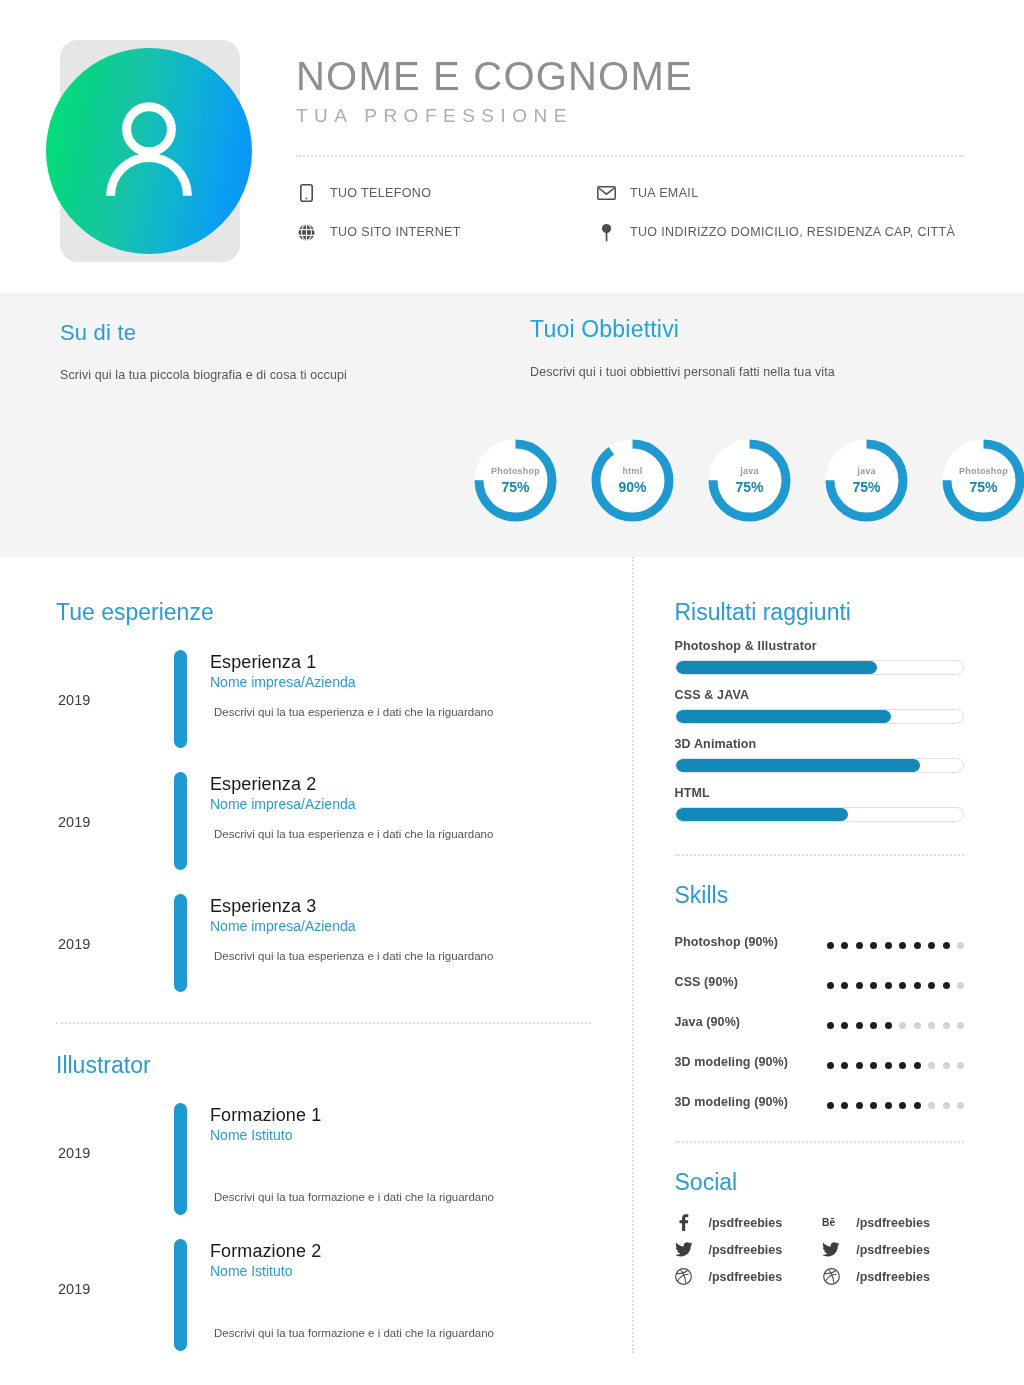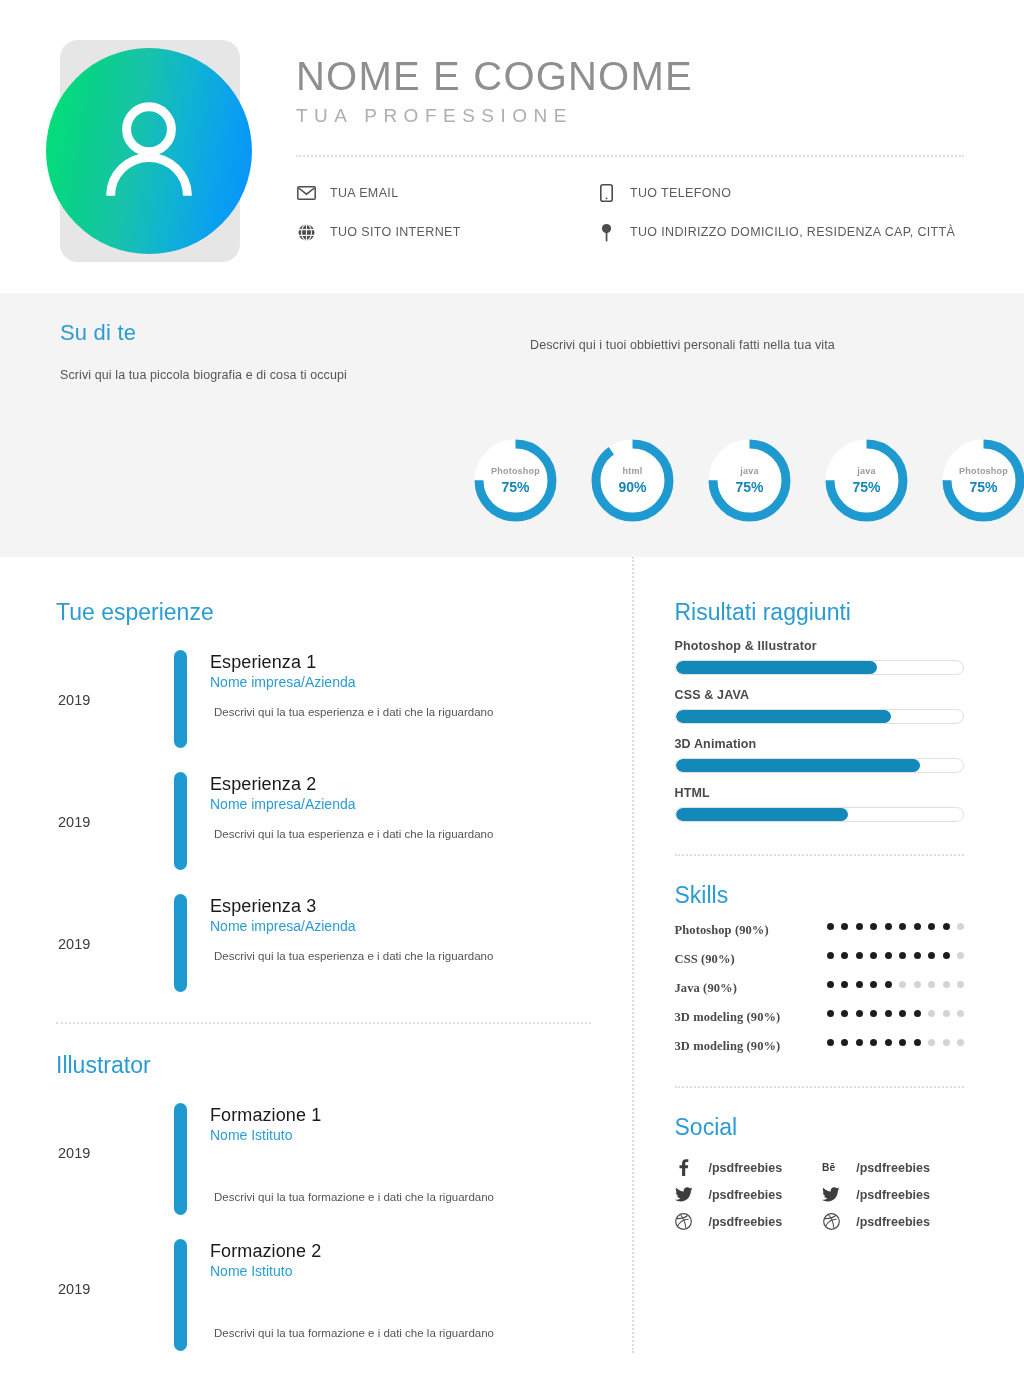--- a/index.html
+++ b/index.html
@@ -242,23 +242,22 @@
   }
 
   .hdiv-right {
     margin: 32px 0 0 0;
     border-top: 2px dotted #dddddd;
   }
 
   
   .sk-row {
     display: flex;
-    align-items: flex-start;
-    margin-top: 14px;
-    font-family: Liberation Serif, serif;
+    align-items: flex-end;
+    margin-top: 26px;
   }
   .sk-name {
     flex: 0 0 152px;
     font-size: 12.5px;
     color: #4a4a4a;
     font-weight: 700;
     letter-spacing: 0.1px;
   }
   .sk-dots { display: flex; gap: 7.5px; }
   .dot { width: 7px; height: 7px; border-radius: 50%; background: #d4d4d4; }
@@ -296,36 +295,36 @@
 
     <div class="head-right">
       <div class="name">NOME E COGNOME</div>
       <div class="profession">TUA PROFESSIONE</div>
       <div class="dotted-h"></div>
 
       <div class="contact-grid">
 
         <div class="contact-item">
           <span class="ic">
+            <svg width="13" height="18" viewBox="0 0 13 18">
+              <rect x="0.8" y="0.8" width="11.4" height="16.4" rx="2" fill="none" stroke="#4d4d4d" stroke-width="1.6"></rect>
+              <circle cx="6.5" cy="14.4" r="0.9" fill="#4d4d4d"></circle>
+            </svg>
+          </span>
+          <span class="txt">TUO TELEFONO</span>
+        </div>
+
+        <div class="contact-item">
+          <span class="ic">
             <svg width="19" height="14" viewBox="0 0 19 14">
               <rect x="0.8" y="0.8" width="17.4" height="12.4" rx="1" fill="none" stroke="#4d4d4d" stroke-width="1.5"></rect>
               <path d="M1.6 2 L9.5 8.2 L17.4 2" fill="none" stroke="#4d4d4d" stroke-width="1.5"></path>
             </svg>
           </span>
           <span class="txt">TUA EMAIL</span>
-        </div>
-
-        <div class="contact-item">
-          <span class="ic">
-            <svg width="13" height="18" viewBox="0 0 13 18">
-              <rect x="0.8" y="0.8" width="11.4" height="16.4" rx="2" fill="none" stroke="#4d4d4d" stroke-width="1.6"></rect>
-              <circle cx="6.5" cy="14.4" r="0.9" fill="#4d4d4d"></circle>
-            </svg>
-          </span>
-          <span class="txt">TUO TELEFONO</span>
         </div>
 
         <div class="contact-item">
           <span class="ic">
             <svg width="17" height="17" viewBox="0 0 17 17">
               <circle cx="8.5" cy="8.5" r="8" fill="#4d4d4d"></circle>
               <path d="M8.5 0.5 A5 8 0 0 1 8.5 16.5 A5 8 0 0 1 8.5 0.5" fill="none" stroke="#f2f2f2" stroke-width="1.1"></path>
               <path d="M1 5.6 H16 M1 11.4 H16 M8.5 0.5 V16.5" stroke="#f2f2f2" stroke-width="1.1" fill="none"></path>
             </svg>
           </span>
@@ -345,20 +344,21 @@
       </div>
     </div>
   </div>
 
   <div class="band">
     <div class="band-left">
       <div class="sec-title">Su di te</div>
       <div class="band-body">Scrivi qui la tua piccola biografia e di cosa ti occupi</div>
     </div>
     <div class="band-right">
+      <div class="sec-title obj">Tuoi Obbiettivi</div>
       <div class="band-body">Descrivi qui i tuoi obbiettivi personali fatti nella tua vita</div>
     </div>
   </div>
 
   <div class="circles" id="circles">
       <div class="circ">
         <svg width="91" height="91" viewBox="0 0 91 91">
           <circle cx="45.5" cy="45.5" r="36.5" fill="#ffffff" stroke="#ffffff" stroke-width="9"></circle>
           <circle cx="45.5" cy="45.5" r="36.5" fill="none" stroke="#1e9ad0" stroke-width="9" stroke-dasharray="172.00 57.33" stroke-linecap="butt" transform="rotate(-90 45.5 45.5)"></circle>
         </svg>

